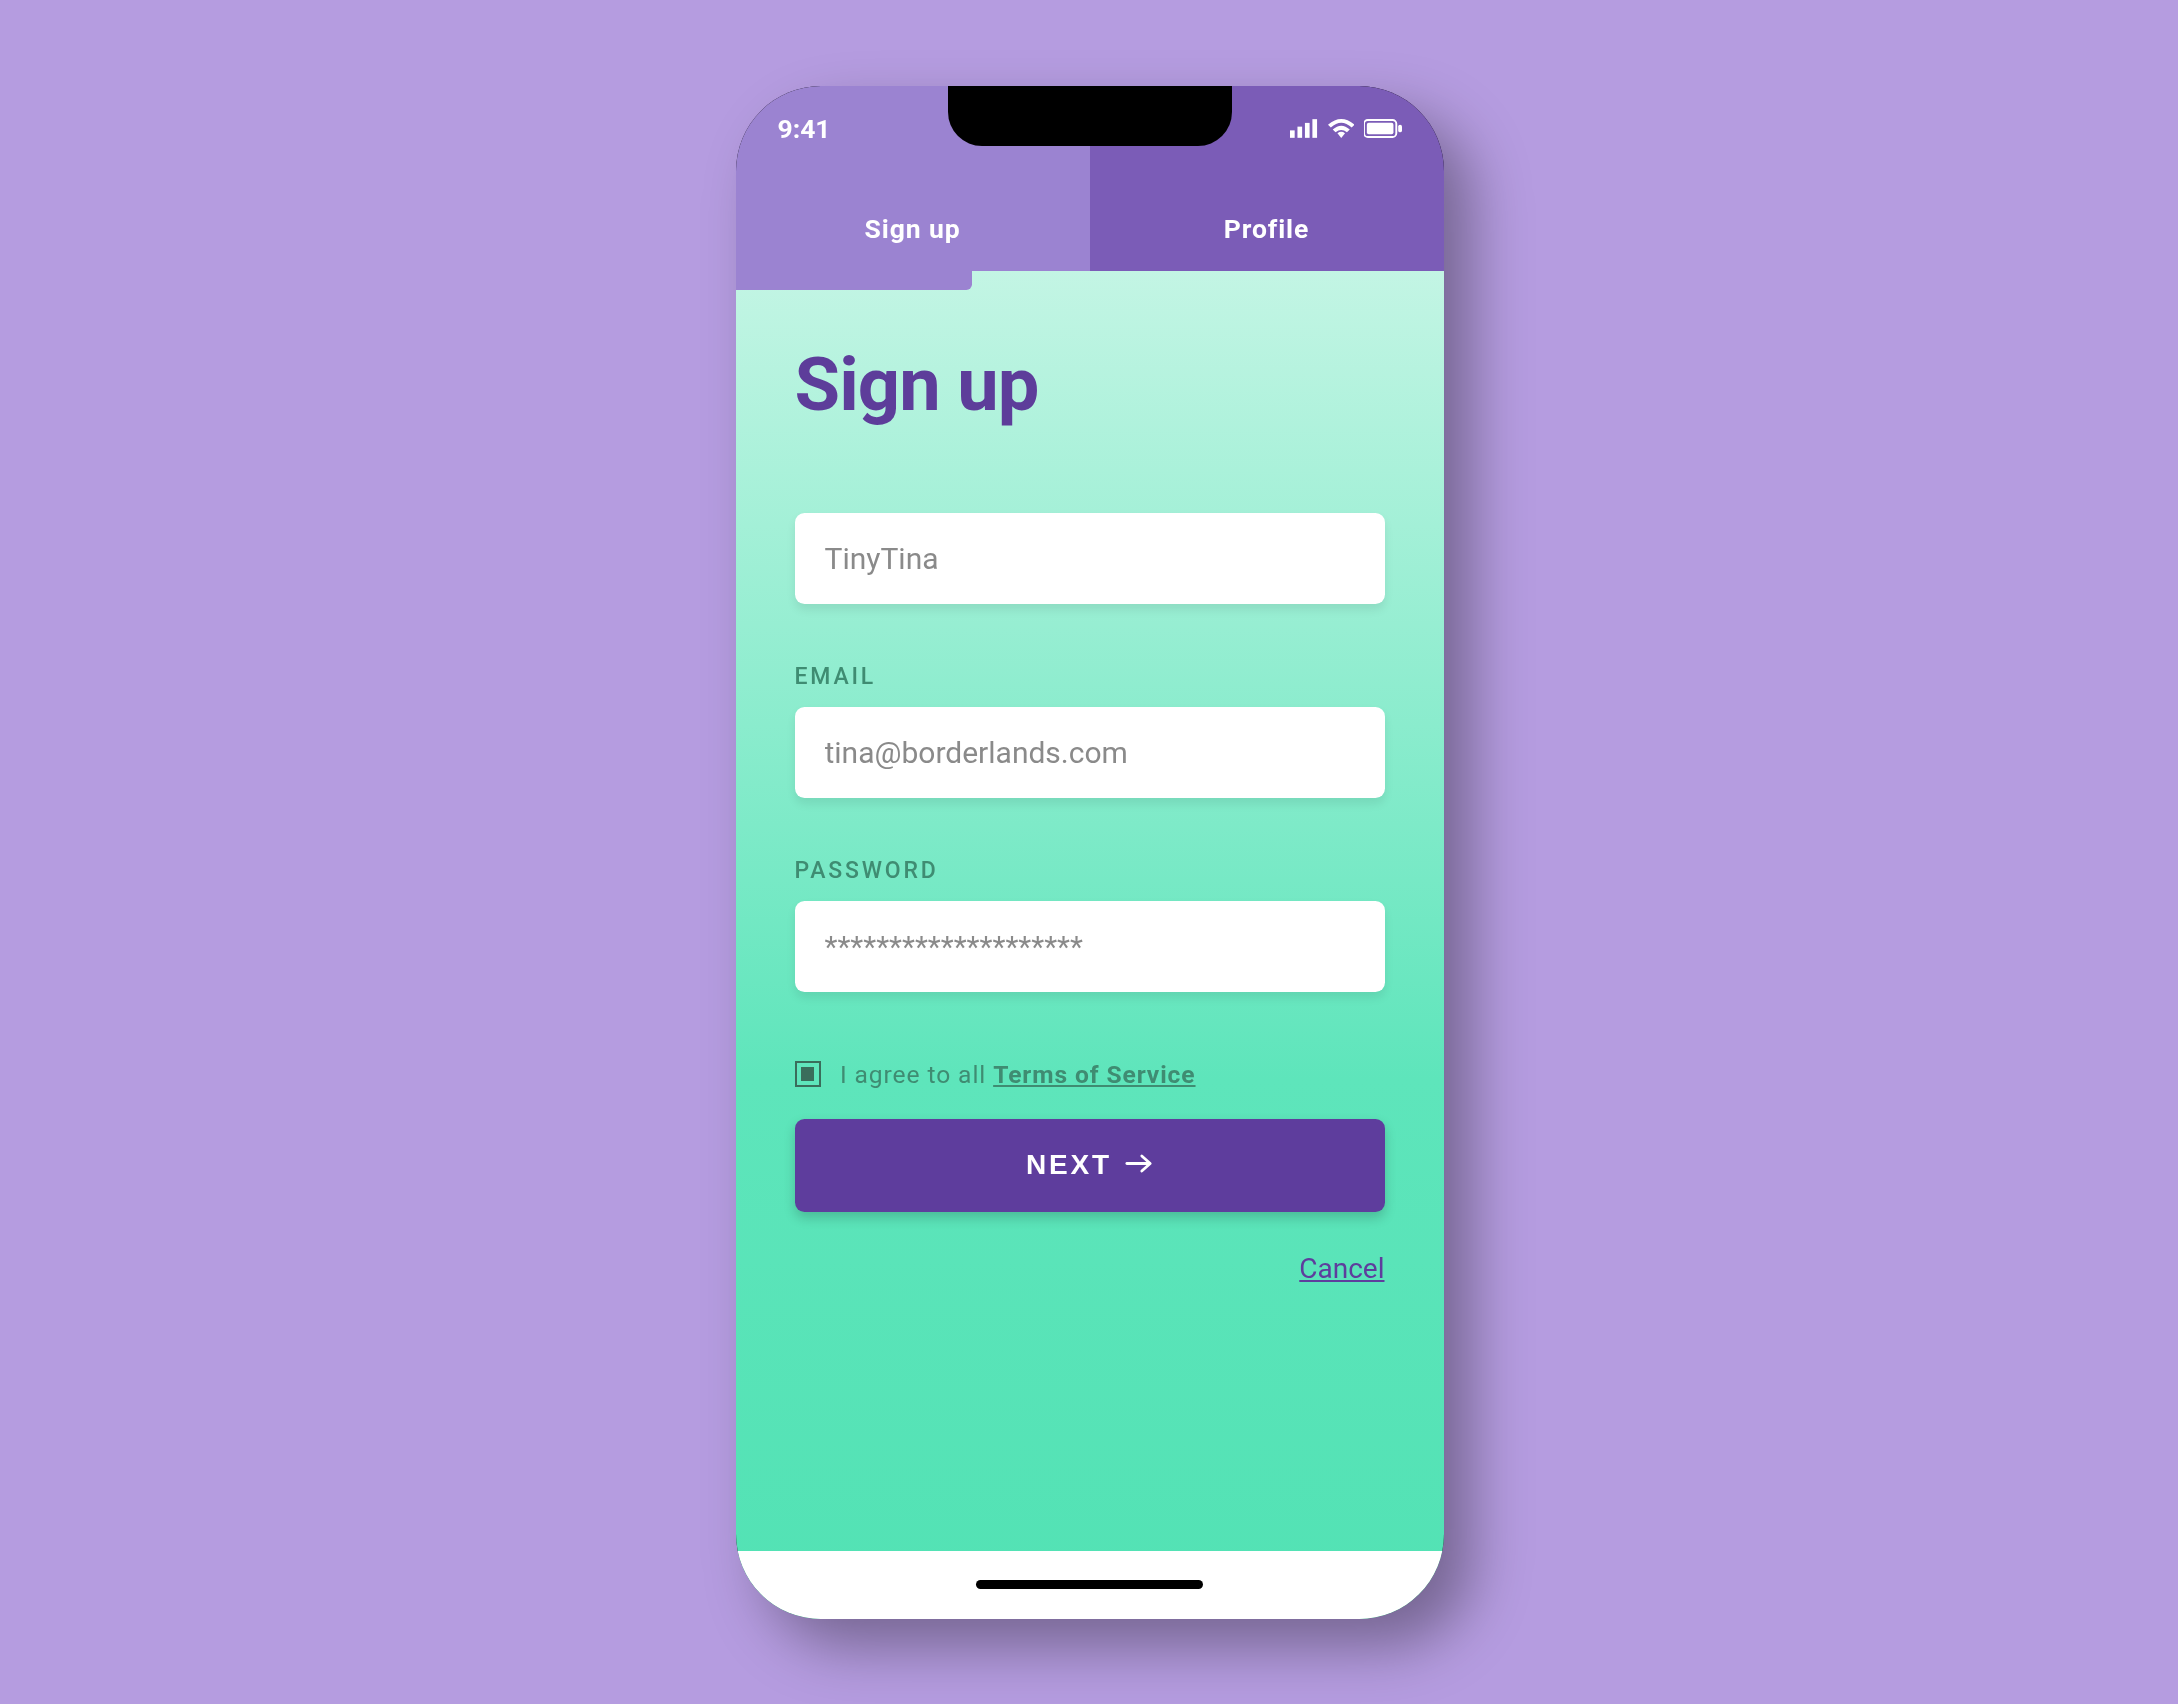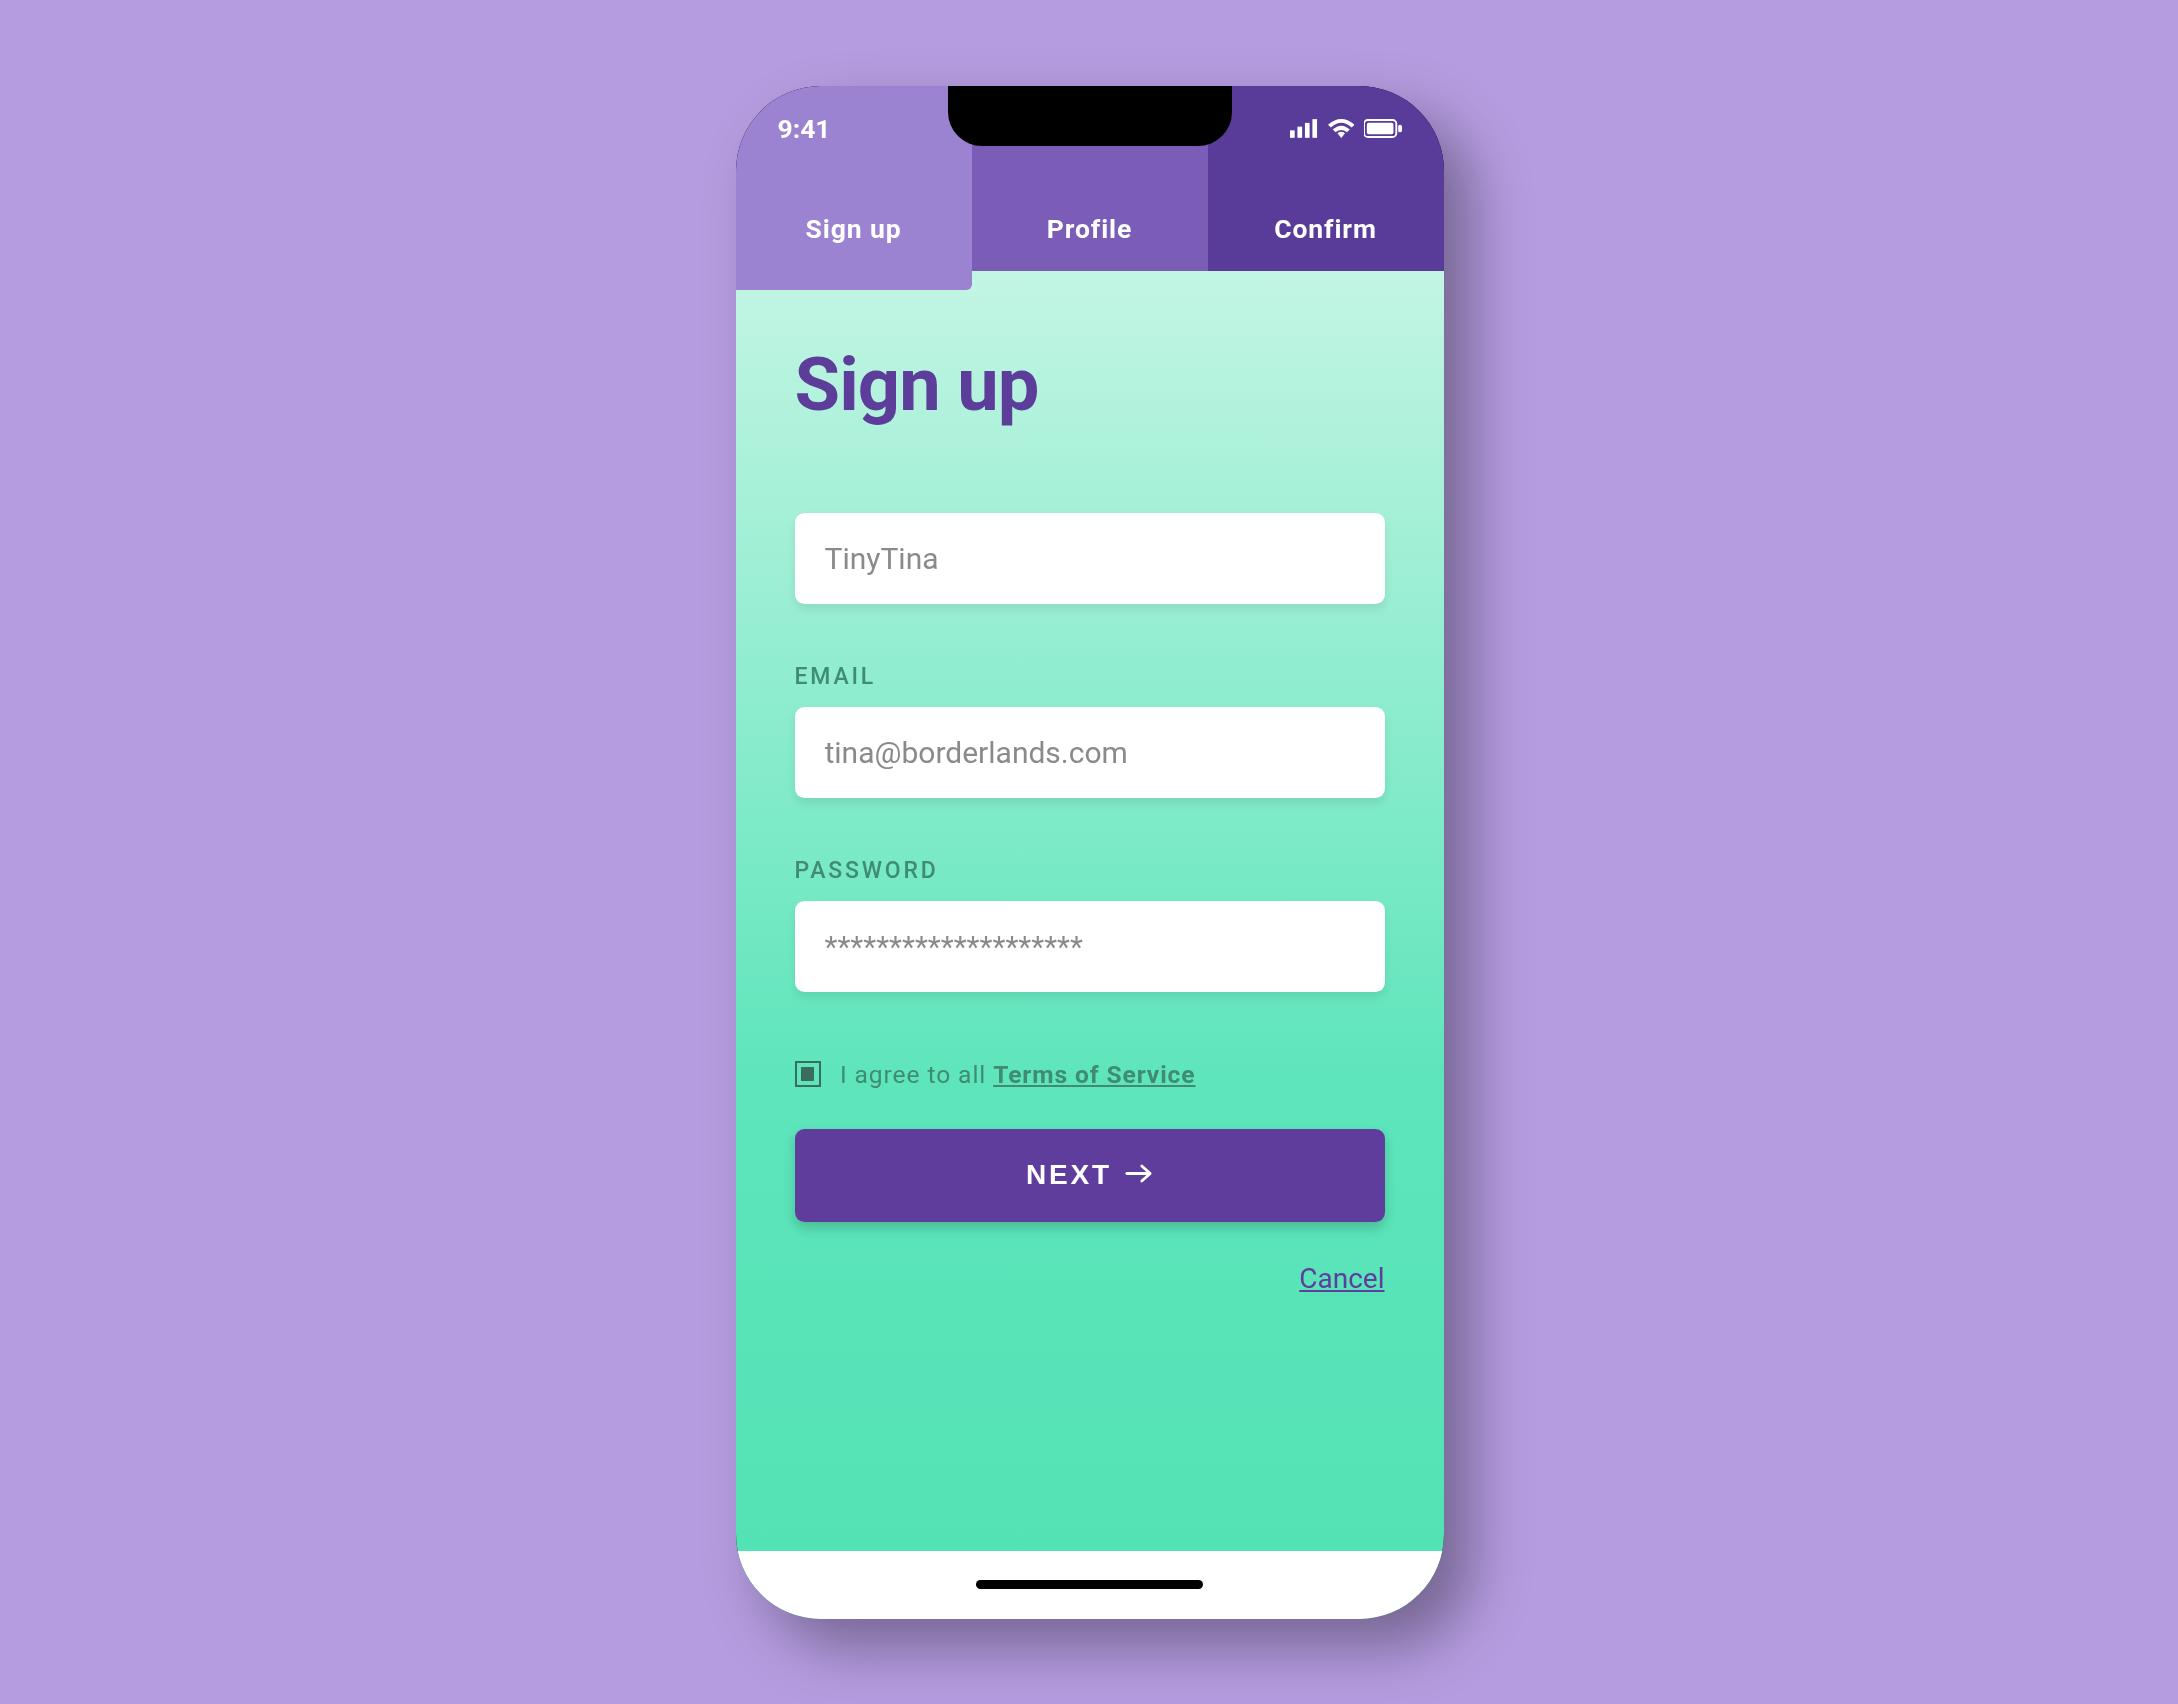--- a/index.html
+++ b/index.html
@@ -116,21 +116,21 @@
       margin-bottom: 59px;
       outline: none;
       font-family: inherit;
     }
     .text-input::placeholder { color: #8a8a8a; }
     .field-group:nth-of-type(3) .text-input { margin-bottom: 68px; }
     .checkbox-row {
       display: flex;
       align-items: center;
       gap: 19px;
-      margin-bottom: 40px;
+      margin-bottom: 30px;
     }
     .checkbox {
       width: 26.5px;
       height: 26.5px;
       border: 2.8px solid #3a6d5b;
       display: flex;
       align-items: center;
       justify-content: center;
       cursor: pointer;
     }
@@ -229,23 +229,20 @@
     </div>
   </div>
 
   <div class="tabs">
     <div class="tab tab1">
       <span>Sign up</span>
     </div>
     <div class="tab tab2">
       <span>Profile</span>
     </div>
-    <div class="tab tab3">
-      <span>Confirm</span>
-    </div>
   </div>
   <div class="tab-active-flap"></div>
 
   <div class="content">
     <h1 class="page-title">Sign up</h1>
 
     <div class="field-group">
       <input class="text-input" type="text" placeholder="TinyTina" style="">
     </div>
 

